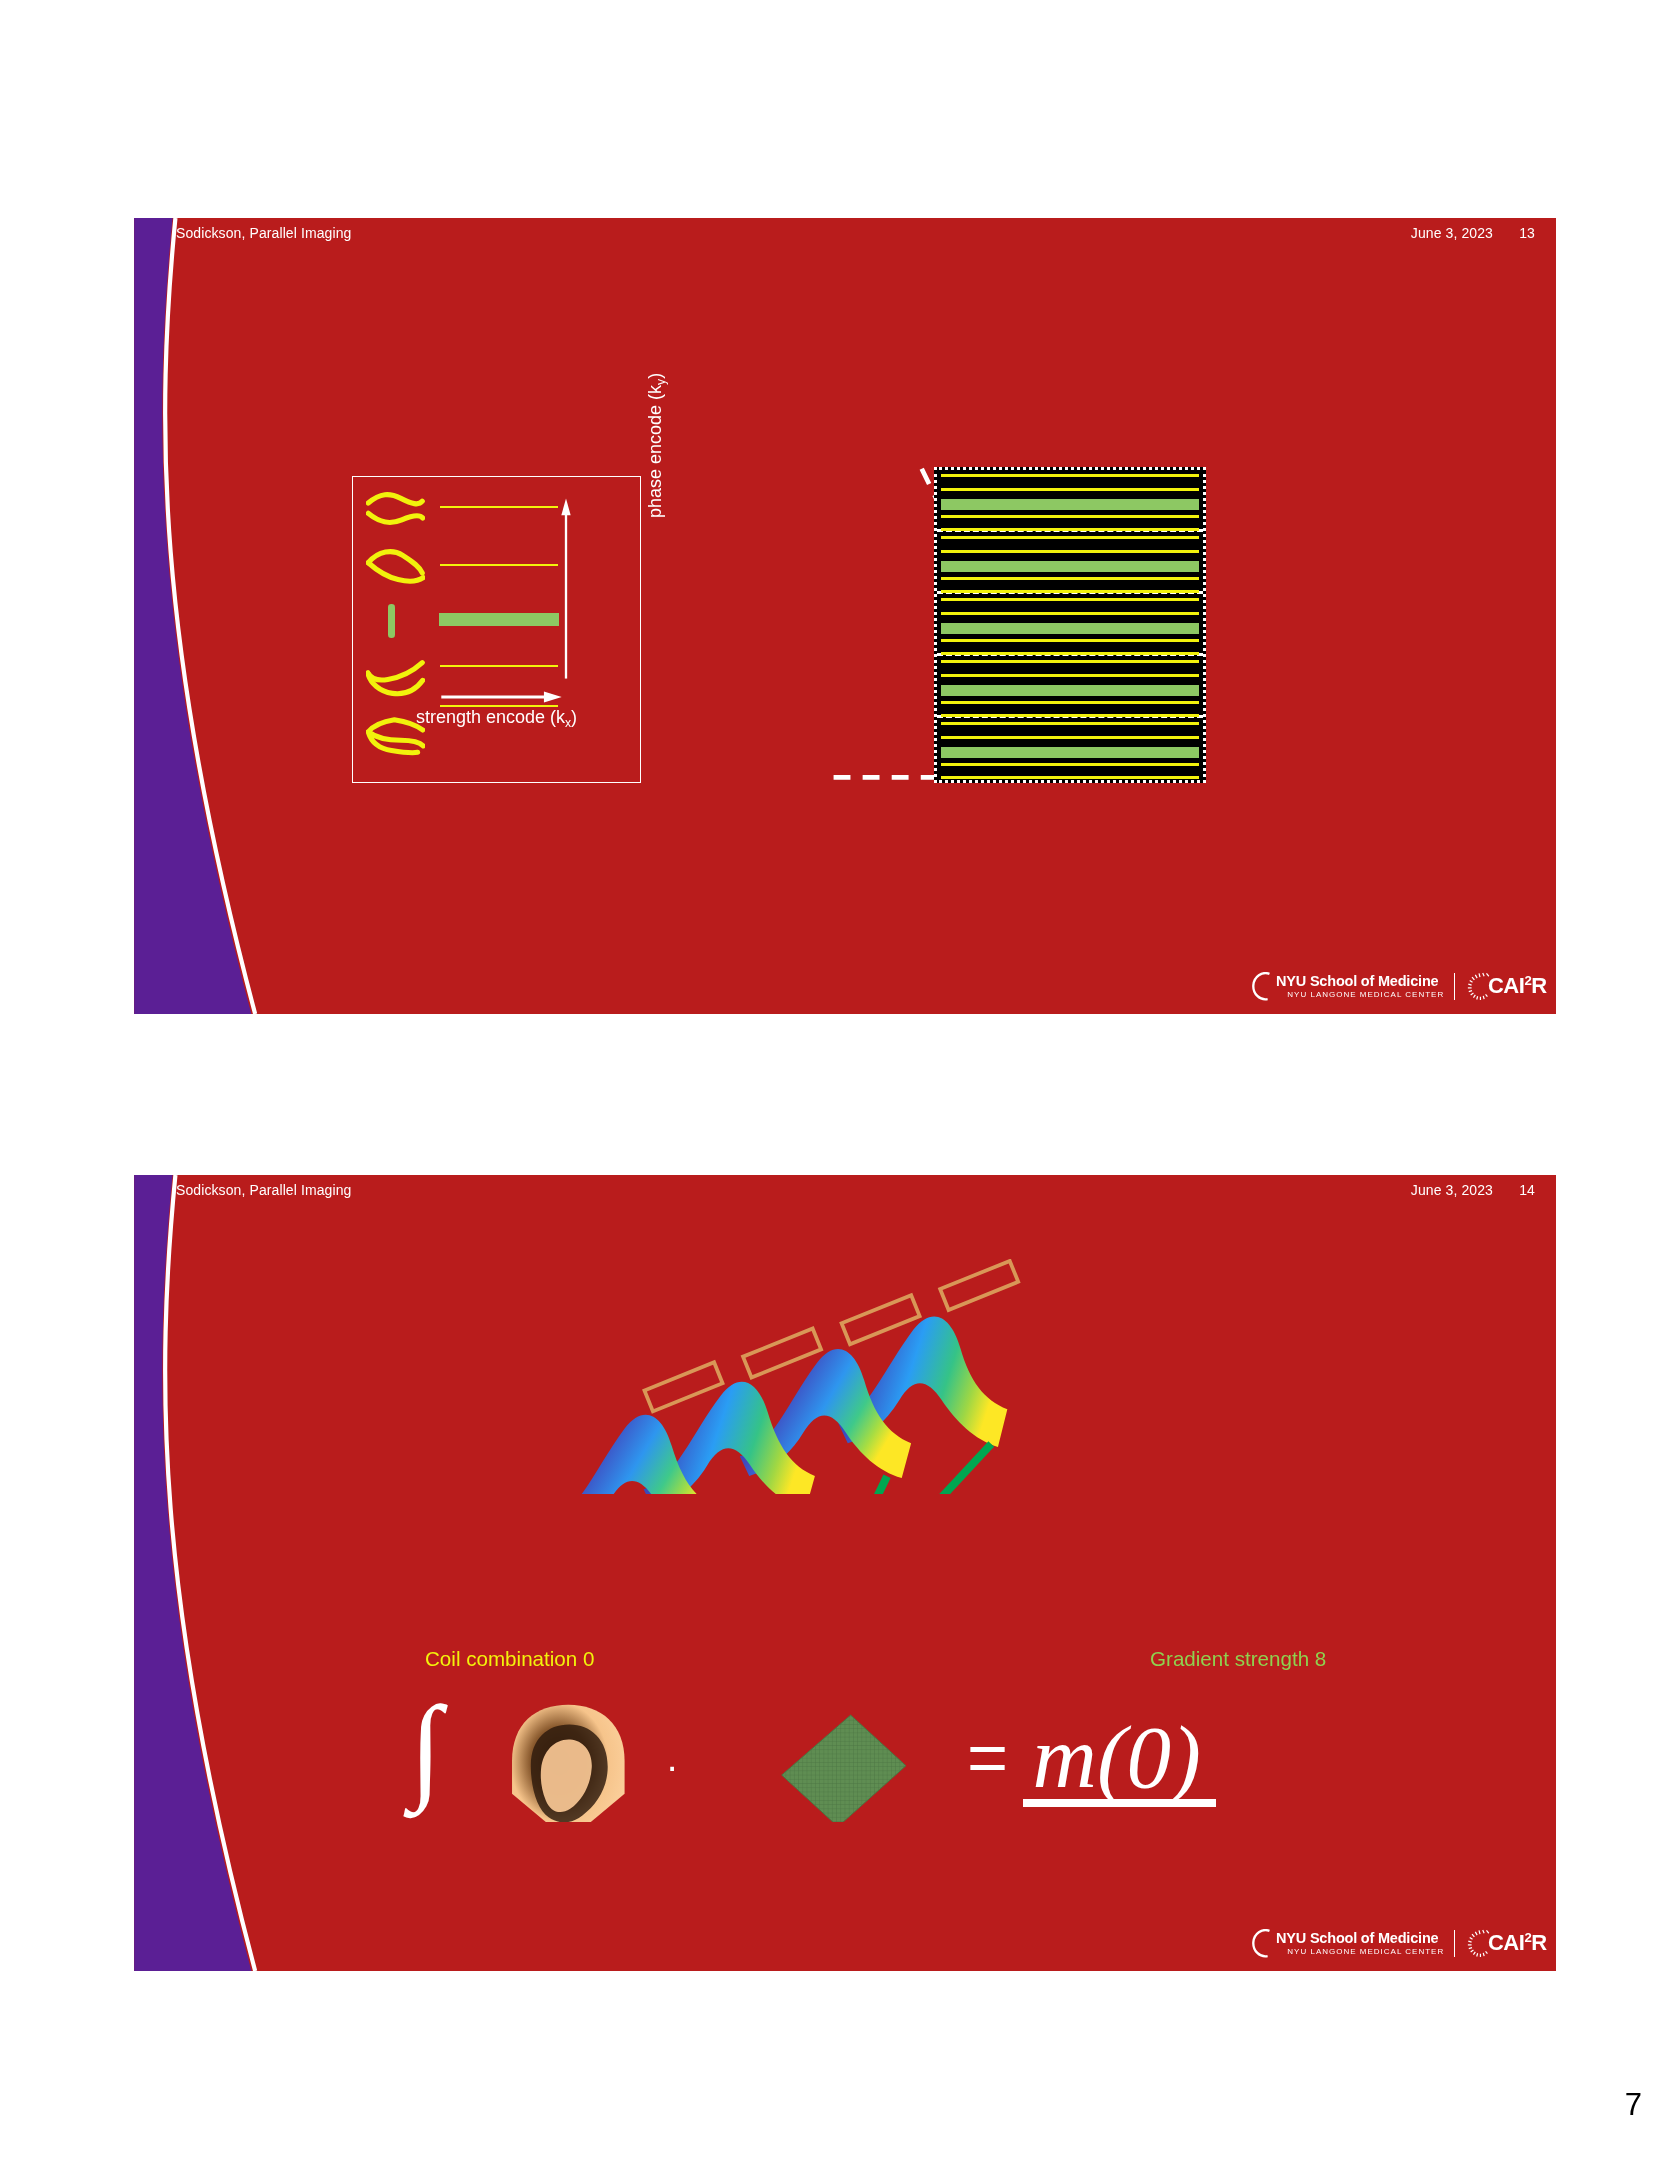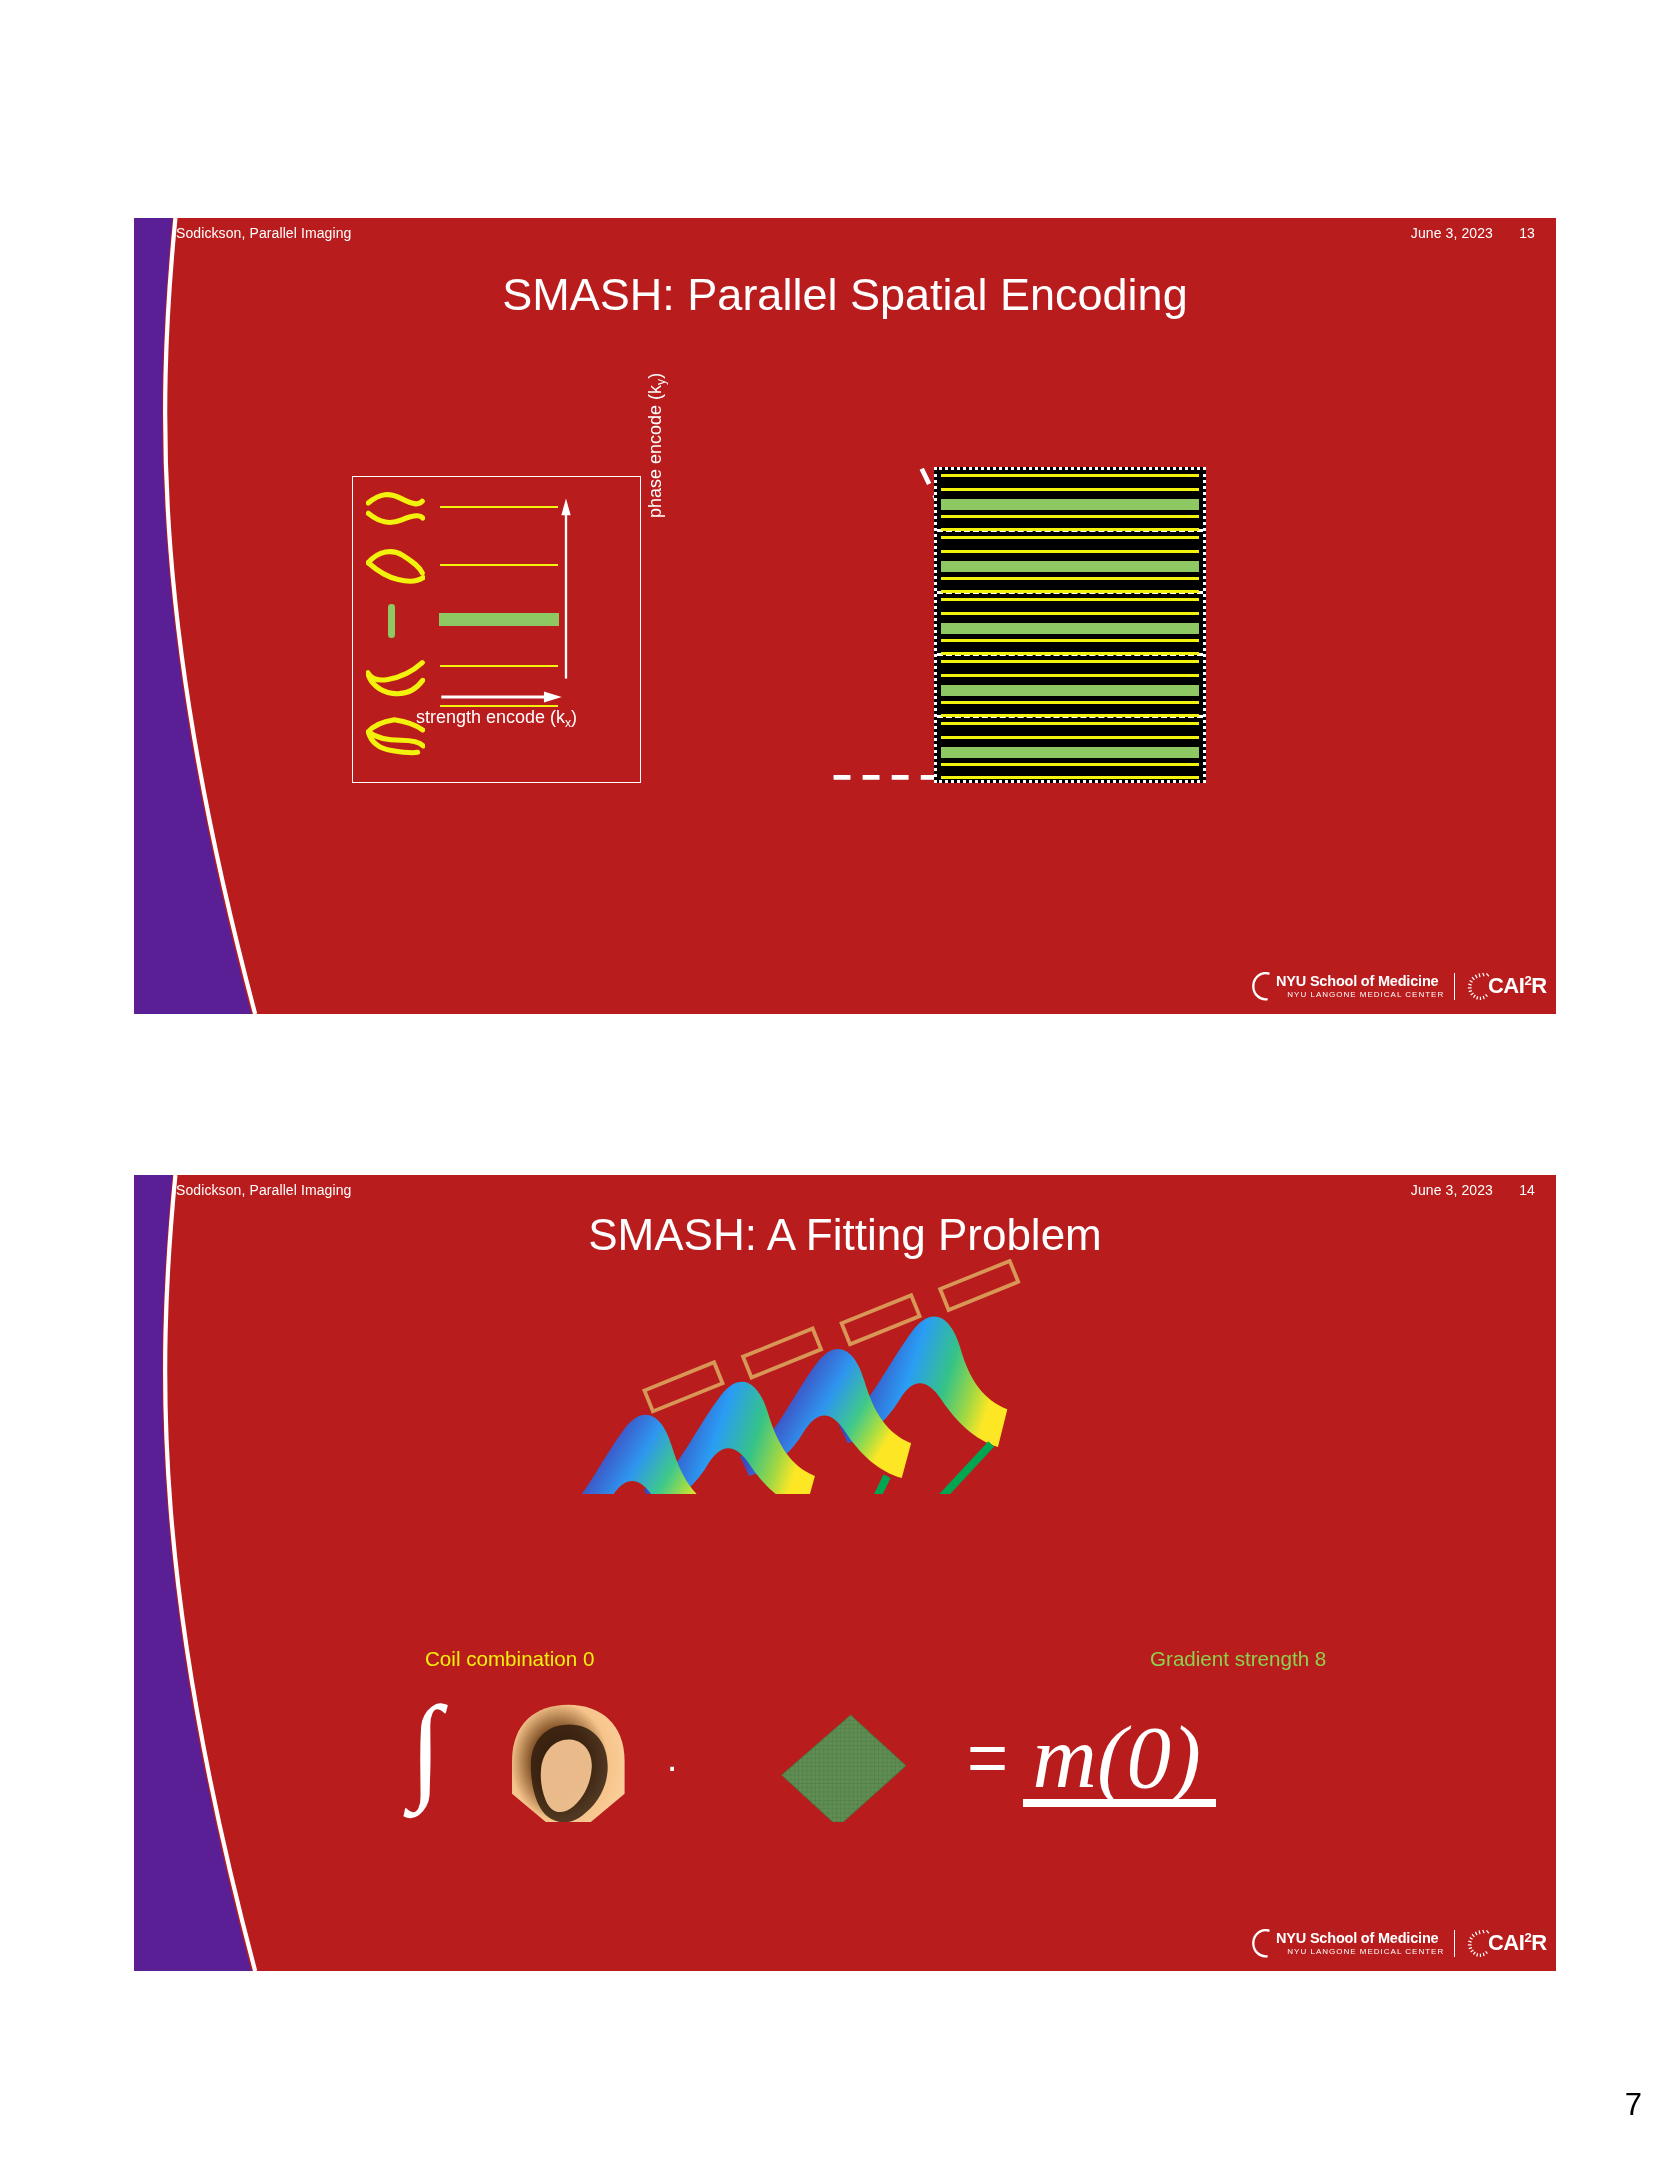--- a/index.html
+++ b/index.html
@@ -86,21 +86,20 @@
     <svg width="141" height="796" viewBox="0 0 300 1697">
       <path d="M0,0 L82,0 C40,430 40,900 250,1697 L0,1697 Z" fill="#5b1f95"></path>
       <path d="M88,0 C46,430 46,900 258,1697" stroke="#ffffff" stroke-width="9" fill="none"></path>
     </svg>
   </div>
 
   <div class="hdr hdr-left">Sodickson, Parallel Imaging</div>
   <div class="hdr hdr-date">June 3, 2023</div>
   <div class="hdr hdr-page">13</div>
 
-  <div class="title" id="title1">SMASH: Parallel Spatial Encoding</div>
 
   <div class="panel-left">
 
     <div class="wave" style="top:13px;">
       <svg width="59" height="41" viewBox="0 0 125 88">
         <path d="M4,28 C30,6 50,6 74,18 C98,30 112,34 120,24
                  M4,50 C30,72 52,74 76,64 C100,54 114,52 121,60" fill="none" stroke="#f2f20c" stroke-width="11" stroke-linecap="round"></path>
       </svg>
     </div>
 
@@ -245,21 +244,20 @@
     <svg width="141" height="796" viewBox="0 0 300 1697">
       <path d="M0,0 L82,0 C40,430 40,900 250,1697 L0,1697 Z" fill="#5b1f95"></path>
       <path d="M88,0 C46,430 46,900 258,1697" stroke="#ffffff" stroke-width="9" fill="none"></path>
     </svg>
   </div>
 
   <div class="hdr hdr-left">Sodickson, Parallel Imaging</div>
   <div class="hdr hdr-date">June 3, 2023</div>
   <div class="hdr hdr-page">14</div>
 
-  <div class="title" id="title2">SMASH: A Fitting Problem</div>
 
   <div class="surfaces">
     <svg width="704" height="235" viewBox="0 0 1500 500">
       <defs>
         <linearGradient id="vir" x1="0" y1="0" x2="1" y2="0.25">
           <stop offset="0" stop-color="#3b2f8f"></stop>
           <stop offset="0.25" stop-color="#3b4cc0"></stop>
           <stop offset="0.50" stop-color="#2a9df4"></stop>
           <stop offset="0.72" stop-color="#35c387"></stop>
           <stop offset="0.88" stop-color="#9fd744"></stop>

